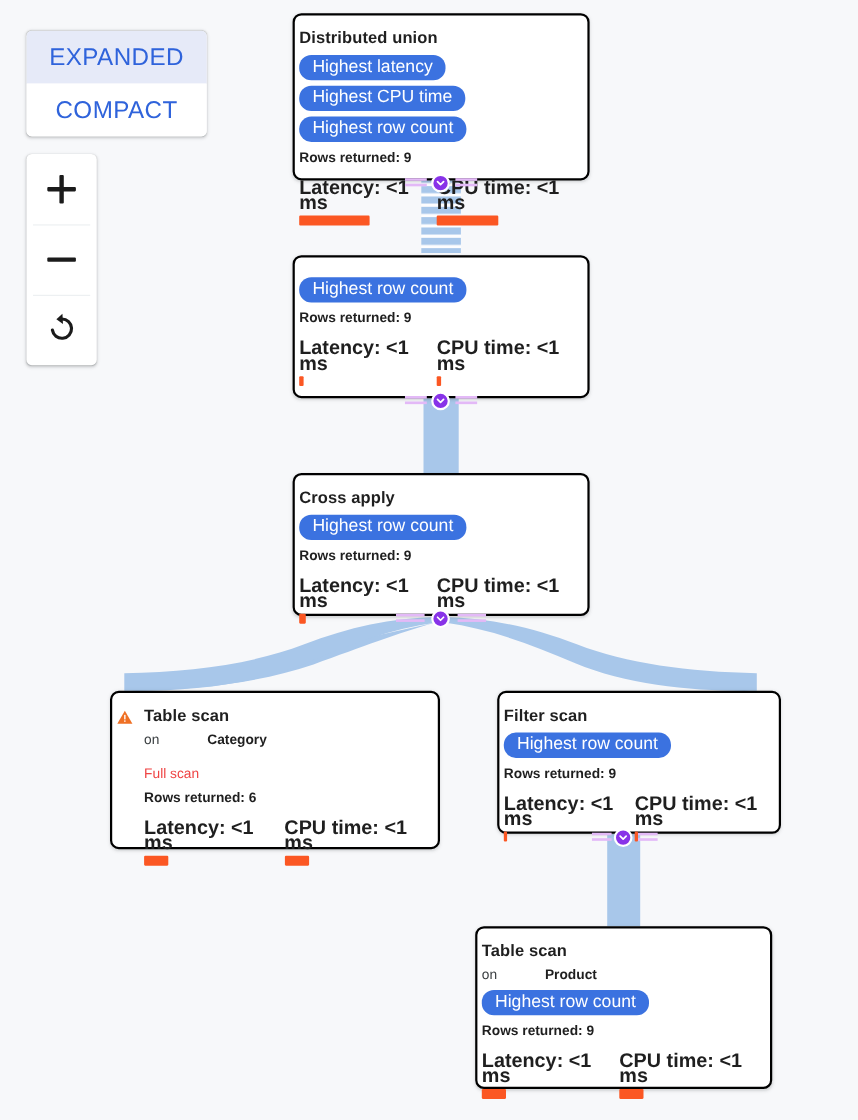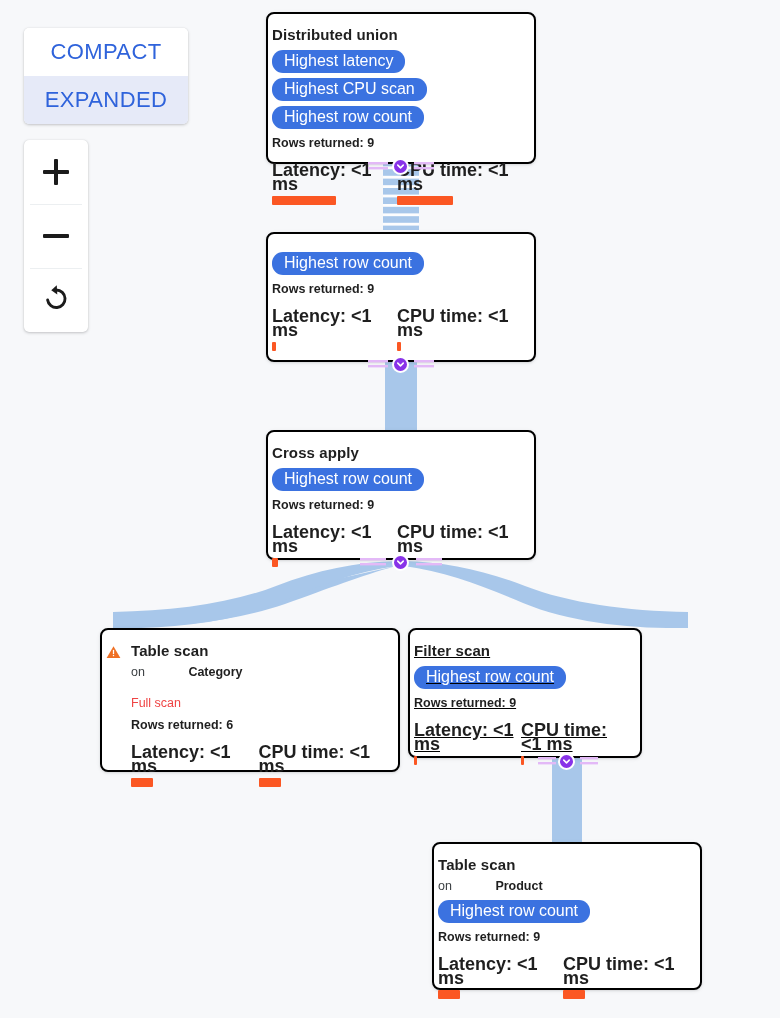--- a/index.html
+++ b/index.html
@@ -287,21 +287,21 @@
   </svg>
 
   <div class="node" style="left:266px; top:12px; width:270px; height:152px;">
     <div class="node-head">
       <div class="node-headtext">
         <div class="node-title">Distributed union</div>
       </div>
     </div>
     <div class="chips">
       <span class="chip">Highest latency</span>
-      <span class="chip">Highest CPU scan</span>
+      <span class="chip">Highest CPU time</span>
       <span class="chip">Highest row count</span>
     </div>
     <div class="rows">Rows returned: 9</div>
     <div class="metrics">
       <div class="metric">
         <div class="metric-label">Latency: &lt;1 ms</div>
         <div class="metric-bar" style="width:64px;"></div>
       </div>
       <div class="metric">
         <div class="metric-label">CPU time: &lt;1 ms</div>
@@ -370,21 +370,21 @@
           </div>
           <div class="metric">
             <div class="metric-label">CPU time: &lt;1 ms</div>
             <div class="metric-bar" style="width:22px;"></div>
           </div>
         </div>
       </div>
     </div>
   </div>
 
-  <div class="node" style="left:408px; top:628px; width:234px; height:130px;text-decoration:underline;">
+  <div class="node" style="left:452px; top:628px; width:258px; height:130px;">
     <div class="node-head">
       <div class="node-headtext">
         <div class="node-title">Filter scan</div>
       </div>
     </div>
     <div class="chips">
       <span class="chip">Highest row count</span>
     </div>
     <div class="rows">Rows returned: 9</div>
     <div class="metrics">
@@ -416,22 +416,22 @@
         <div class="metric-bar" style="width:22px;"></div>
       </div>
       <div class="metric">
         <div class="metric-label">CPU time: &lt;1 ms</div>
         <div class="metric-bar" style="width:22px;"></div>
       </div>
     </div>
   </div>
 
   <div class="seg-control">
+    <div class="seg-btn active">EXPANDED</div>
     <div class="seg-btn">COMPACT</div>
-    <div class="seg-btn active">EXPANDED</div>
   </div>
 
   <div class="zoom-control">
     <div class="zoom-btn">
       <span class="glyph-plus"></span>
     </div>
     <div class="zoom-btn">
       <span class="glyph-minus"></span>
     </div>
     <div class="zoom-btn">

